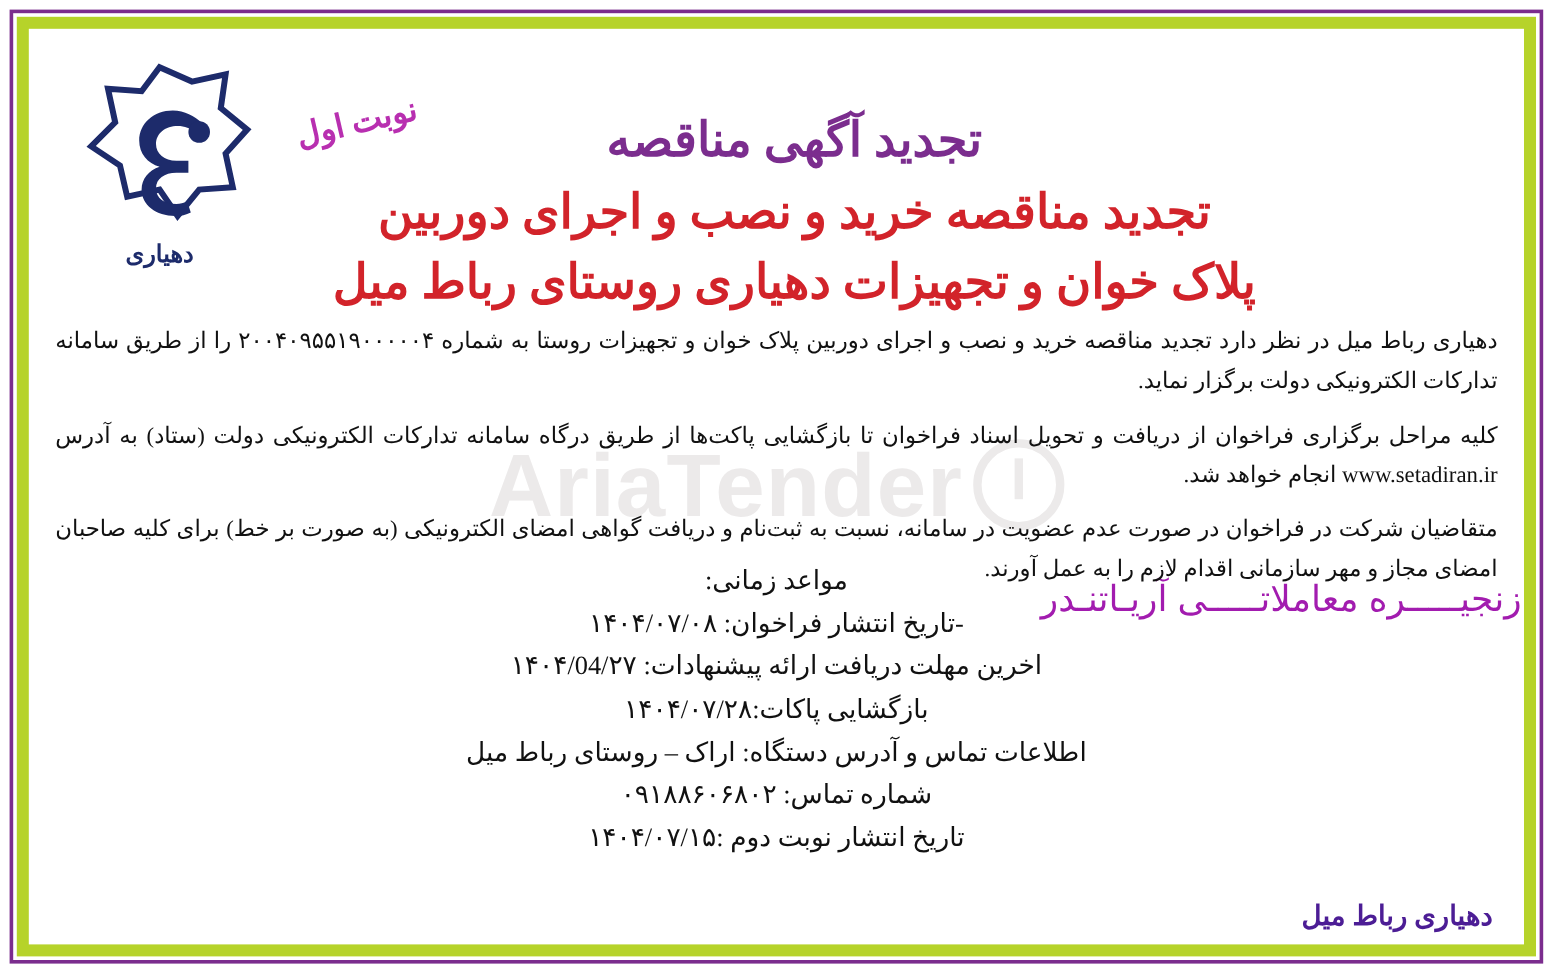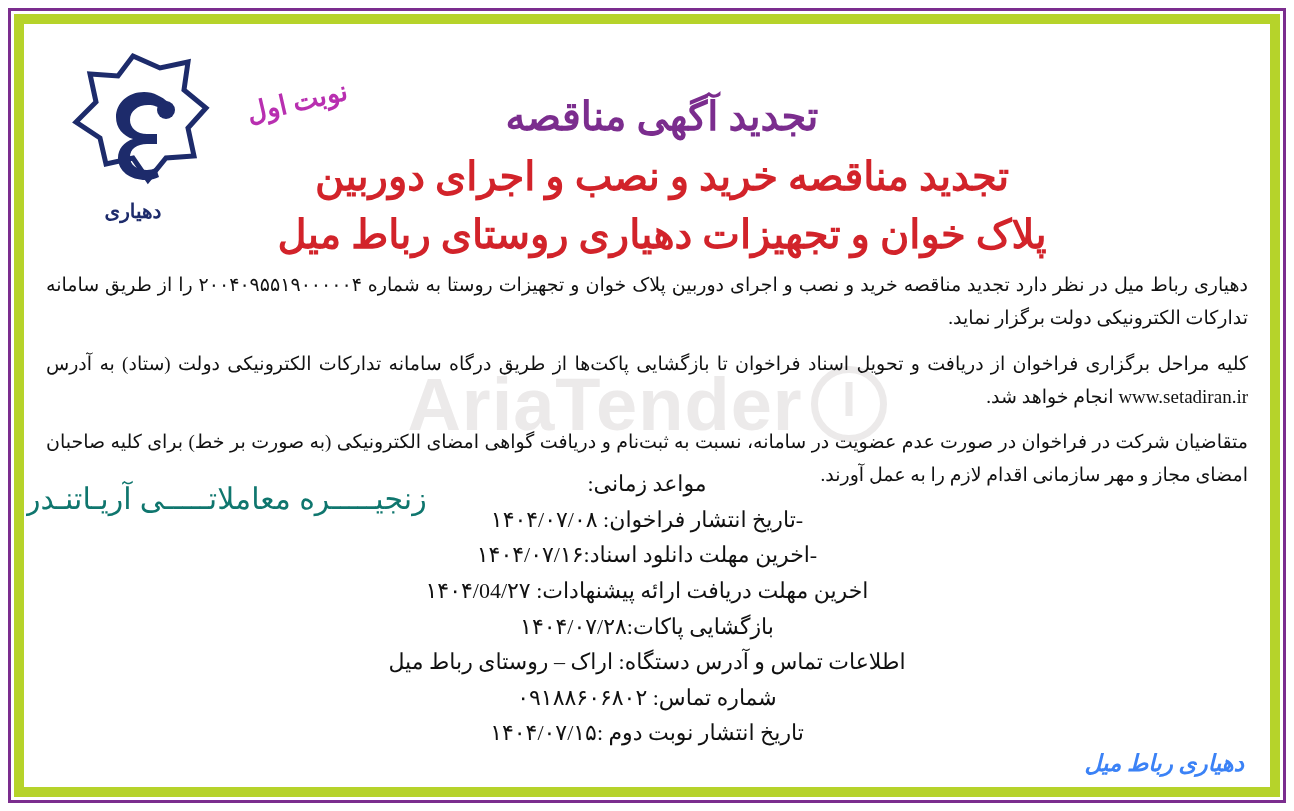--- a/index.html
+++ b/index.html
@@ -90,22 +90,22 @@
     width: 7px;
     height: 34px;
     background: #eceaea;
     transform: translateX(-50%);
   }
   .watermark2 {
     position: absolute;
     left: 0;
     right: 0;
     top: 455px;
-    text-align: left;
-    color: #0f766e;
+    text-align: right;
+    color: #a21caf;
     font-size: 30px;
     letter-spacing: 6px;
     font-family: "Liberation Sans", sans-serif;
     pointer-events: none;
     user-select: none;
     z-index: 0;
     white-space: nowrap;
   }
 
   
@@ -192,25 +192,24 @@
   }
   .timing .line {
     display: block;
   }
 
   
   .footer {
     position: absolute;
     right: 24px;
     bottom: 8px;
-    color: #3b82f6;
+    color: #4c1d95;
     font-size: 23px;
     font-weight: bold;
     z-index: 3;
-    font-style: italic;
   }
 </style>
 </head>
 <body>
 
 <div class="page">
 
   <div class="outer-frame"></div>
   <div class="inner-frame"></div>
 
@@ -250,21 +249,20 @@
         <span>کلیه مراحل برگزاری فراخوان از دریافت و تحویل اسناد فراخوان تا بازگشایی پاکت‌ها از طریق درگاه سامانه تدارکات الکترونیکی دولت (ستاد) به آدرس</span>
         <span class="ltr-inline">www.setadiran.ir</span>
         <span>انجام خواهد شد.</span>
       </p>
       <p>متقاضیان شرکت در فراخوان در صورت عدم عضویت در سامانه، نسبت به ثبت‌نام و دریافت گواهی امضای الکترونیکی (به صورت بر خط) برای کلیه صاحبان امضای مجاز و مهر سازمانی اقدام لازم را به عمل آورند.</p>
     </div>
 
     <div class="timing">
       <span class="line">مواعد زمانی:</span>
       <span class="line">-تاریخ انتشار فراخوان: ۱۴۰۴/۰۷/۰۸</span>
-      <span class="line">-اخرین مهلت دانلود اسناد:۱۴۰۴/۰۷/۱۶</span>
       <span class="line">اخرین مهلت دریافت ارائه پیشنهادات: ۱۴۰۴/04/۲۷</span>
       <span class="line">بازگشایی پاکات:۱۴۰۴/۰۷/۲۸</span>
       <span class="line">اطلاعات تماس و آدرس دستگاه: اراک – روستای رباط میل</span>
       <span class="line">شماره تماس: ۰۹۱۸۸۶۰۶۸۰۲</span>
       <span class="line">تاریخ انتشار نوبت دوم :۱۴۰۴/۰۷/۱۵</span>
     </div>
 
     <div class="footer">دهیاری رباط میل</div>
 
   </div>

